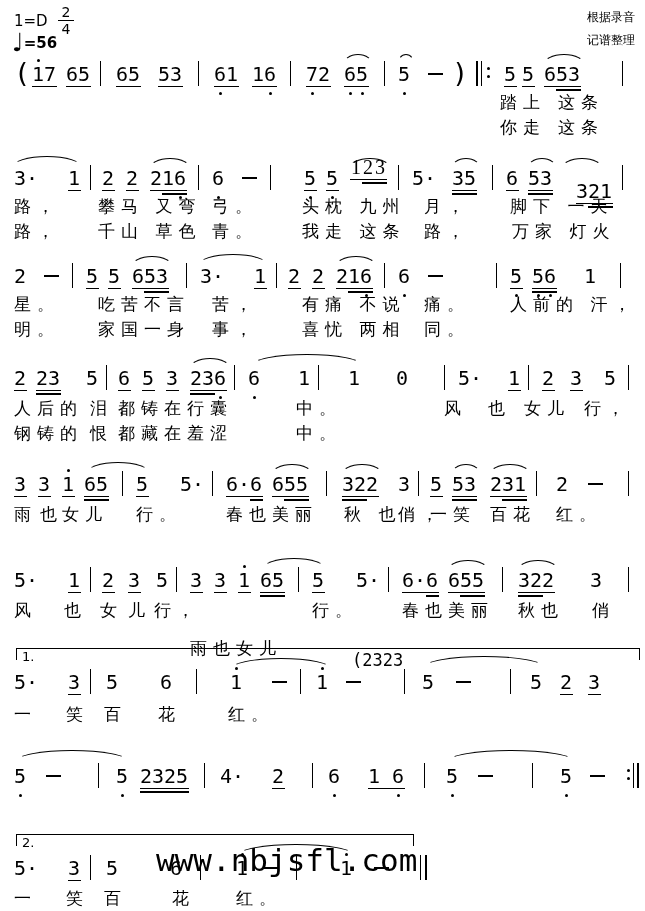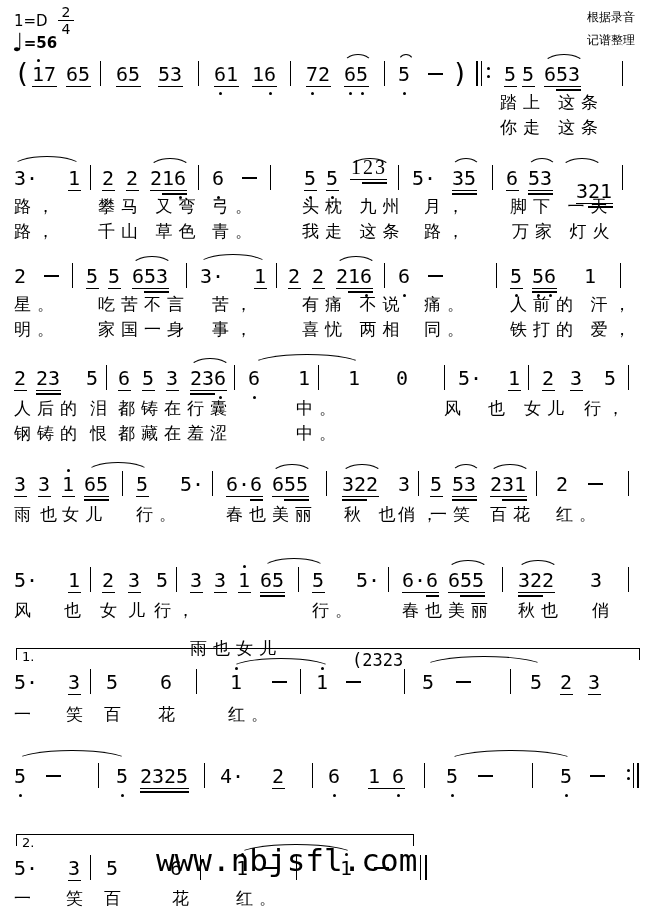--- a/index.html
+++ b/index.html
@@ -167,21 +167,20 @@
     <div class="lyr" style="left: 98px; top: 294px;">吃苦不言</div>
     <div class="lyr" style="left: 212px; top: 294px;">苦，</div>
     <div class="lyr" style="left: 302px; top: 294px;">有痛 不说</div>
     <div class="lyr" style="left: 424px; top: 294px;">痛。</div>
     <div class="lyr" style="left: 510px; top: 294px;">人前的 汗，</div>
     <div class="lyr" style="left: 14px; top: 319px;">明。</div>
     <div class="lyr" style="left: 98px; top: 319px;">家国一身</div>
     <div class="lyr" style="left: 212px; top: 319px;">事，</div>
     <div class="lyr" style="left: 302px; top: 319px;">喜忧 两相</div>
     <div class="lyr" style="left: 424px; top: 319px;">同。</div>
-    <div class="lyr" style="left: 510px; top: 319px;">铁打的 爱，</div>
     <div class="note" style="left: 14px; top: 368px;"><span class="c">2<i class="u u1"></i></span></div>
     <div class="note" style="left: 36px; top: 368px;"><span class="c">2<i class="u u1"></i><i class="u u2"></i></span><span class="c">3<i class="u u1"></i><i class="u u2"></i></span></div>
     <div class="note" style="left: 86px; top: 368px;"><span class="c">5</span></div>
     <div class="barline" style="left: 106px; top: 368px;"></div>
     <div class="note" style="left: 118px; top: 368px;"><span class="c">6<i class="u u1"></i></span></div>
     <div class="note" style="left: 142px; top: 368px;"><span class="c">5<i class="u u1"></i></span></div>
     <div class="note" style="left: 166px; top: 368px;"><span class="c">3<i class="u u1"></i></span></div>
     <div class="note" style="left: 190px; top: 368px;"><span class="c">2<i class="u u1"></i><i class="u u2"></i></span><span class="c">3<i class="u u1"></i><i class="u u2"></i></span><span class="c">6<i class="u u1"></i><i class="dl"></i></span></div>
     <div class="tie" style="left: 189px; top: 358px; width: 40px;"></div>
     <div class="barline" style="left: 234px; top: 368px;"></div>

